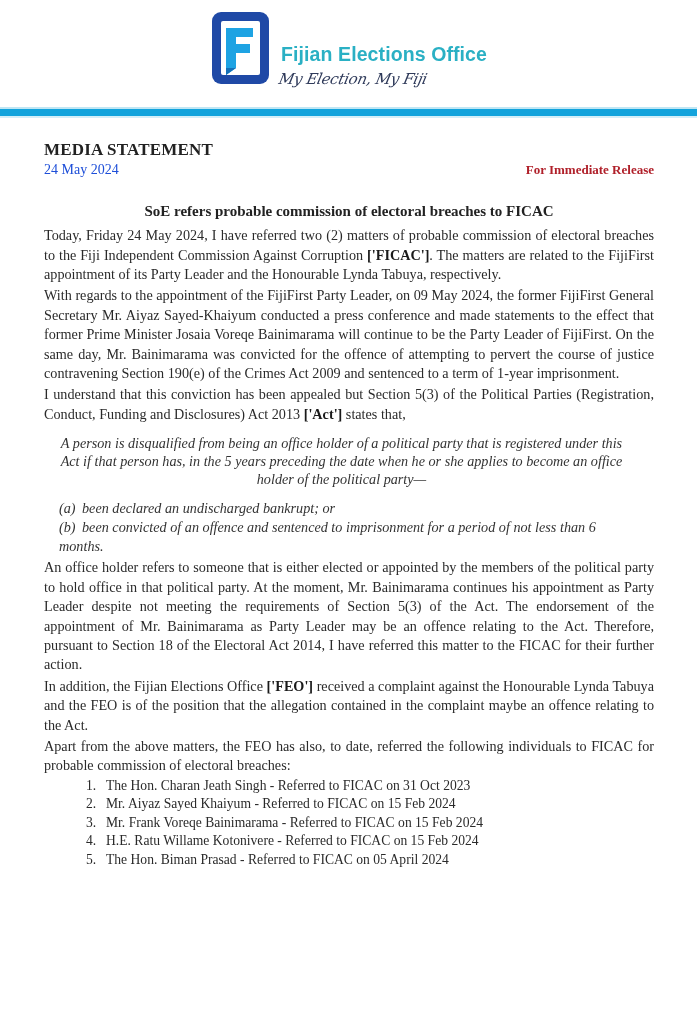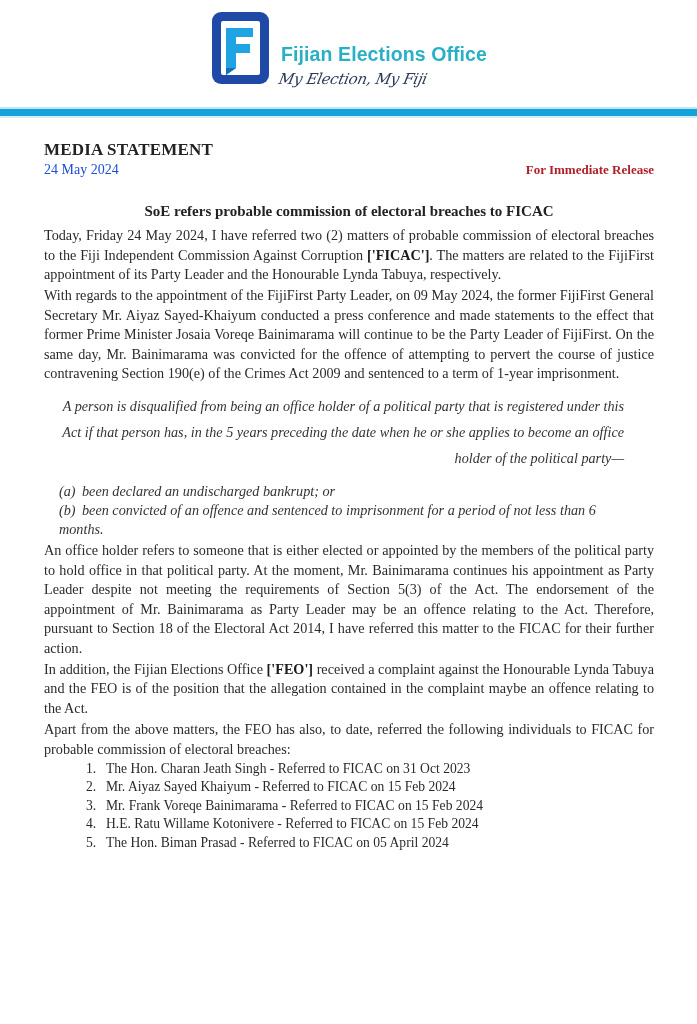--- a/index.html
+++ b/index.html
@@ -19,21 +19,21 @@
     .date-row { display: flex; justify-content: space-between; align-items: baseline; margin-top: 1px; }
     .date { font-size: 14px; color: #1d4ed8; }
     .release { font-weight: bold; font-size: 13px; color: #b0202a; }
     .headline { text-align: center; font-weight: bold; font-size: 15px; margin-top: 22px; color: #222; }
 
     p.para { text-align: justify; margin-top: 2px; color: #2a2a2a; }
     p.para.first { margin-top: 5px; }
     b { font-weight: bold; color: #1a1a1a; }
 
     .quote { margin-left: 15px; margin-right: 30px; font-style: italic; margin-top: 10px; color: #333; }
-    .quote-text { text-align: right; line-height: 26px; }
+    .quote-text { text-align: center; line-height: 18px; }
     .quote-items { margin-top: 11px; }
     .quote-item { display: block; line-height: 19px; }
     .quote-item .label { display: inline-block; width: 23px; }
 
     .list { margin-top: 1px; margin-left: 42px; }
     .list-item { display: flex; line-height: 18.5px; font-size: 13.6px; }
     .list-item .num { width: 20px; }
     .gap-lg { margin-top: 18px; }
   </style>
 </head>
@@ -62,20 +62,23 @@
   </div>
 
   <div class="headline">SoE refers probable commission of electoral breaches to FICAC</div>
 
   <p class="para first">
     <span>Today, Friday 24 May 2024, I have referred two (2) matters of probable commission of electoral breaches to the Fiji Independent Commission Against Corruption </span><b>['FICAC']</b><span>. The matters are related to the FijiFirst appointment of its Party Leader and the Honourable Lynda Tabuya, respectively.</span>
   </p>
 
   <p class="para">With regards to the appointment of the FijiFirst Party Leader, on 09 May 2024, the former FijiFirst General Secretary Mr. Aiyaz Sayed-Khaiyum conducted a press conference and made statements to the effect that former Prime Minister Josaia Voreqe Bainimarama will continue to be the Party Leader of FijiFirst. On the same day, Mr. Bainimarama was convicted for the offence of attempting to pervert the course of justice contravening Section 190(e) of the Crimes Act 2009 and sentenced to a term of 1-year imprisonment.</p>
 
+  <p class="para">
+    <span>I understand that this conviction has been appealed but Section 5(3) of the Political Parties (Registration, Conduct, Funding and Disclosures) Act 2013 </span><b>['Act']</b><span> states that,</span>
+  </p>
 
   <div class="quote">
     <div class="quote-text">A person is disqualified from being an office holder of a political party that is registered under this Act if that person has, in the 5 years preceding the date when he or she applies to become an office holder of the political party—</div>
     <div class="quote-items">
       <span class="quote-item"><span class="label">(a)</span><span>been declared an undischarged bankrupt; or</span></span>
       <span class="quote-item"><span class="label">(b)</span><span>been convicted of an offence and sentenced to imprisonment for a period of not less than 6 months.</span></span>
     </div>
   </div>
 
   <p class="para gap-lg">An office holder refers to someone that is either elected or appointed by the members of the political party to hold office in that political party. At the moment, Mr. Bainimarama continues his appointment as Party Leader despite not meeting the requirements of Section 5(3) of the Act. The endorsement of the appointment of Mr. Bainimarama as Party Leader may be an offence relating to the Act. Therefore, pursuant to Section 18 of the Electoral Act 2014, I have referred this matter to the FICAC for their further action.</p>

